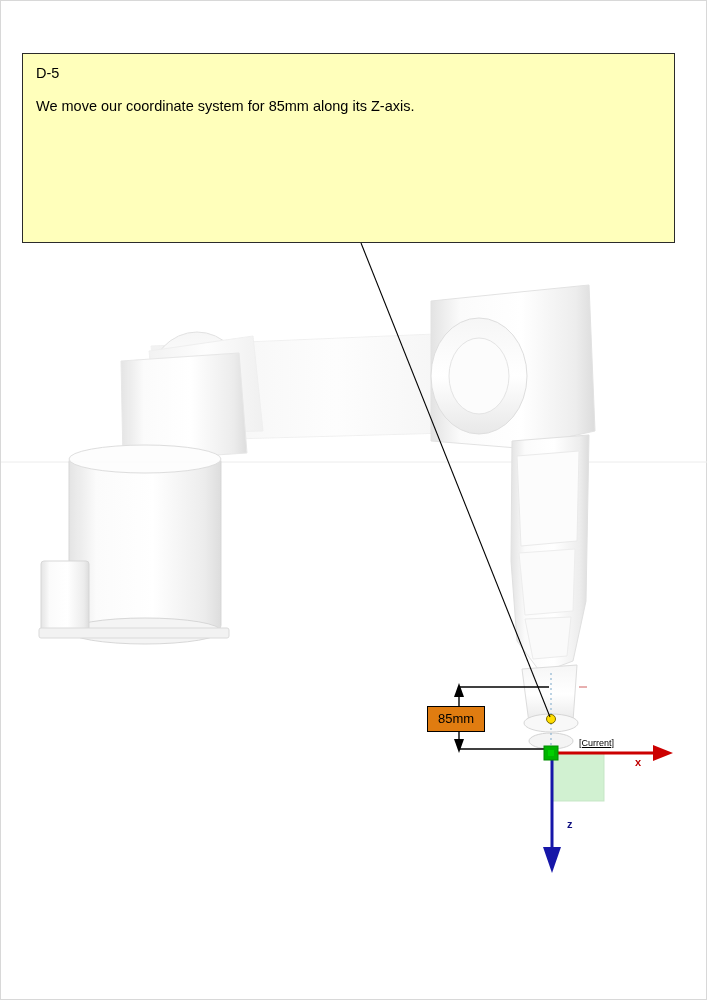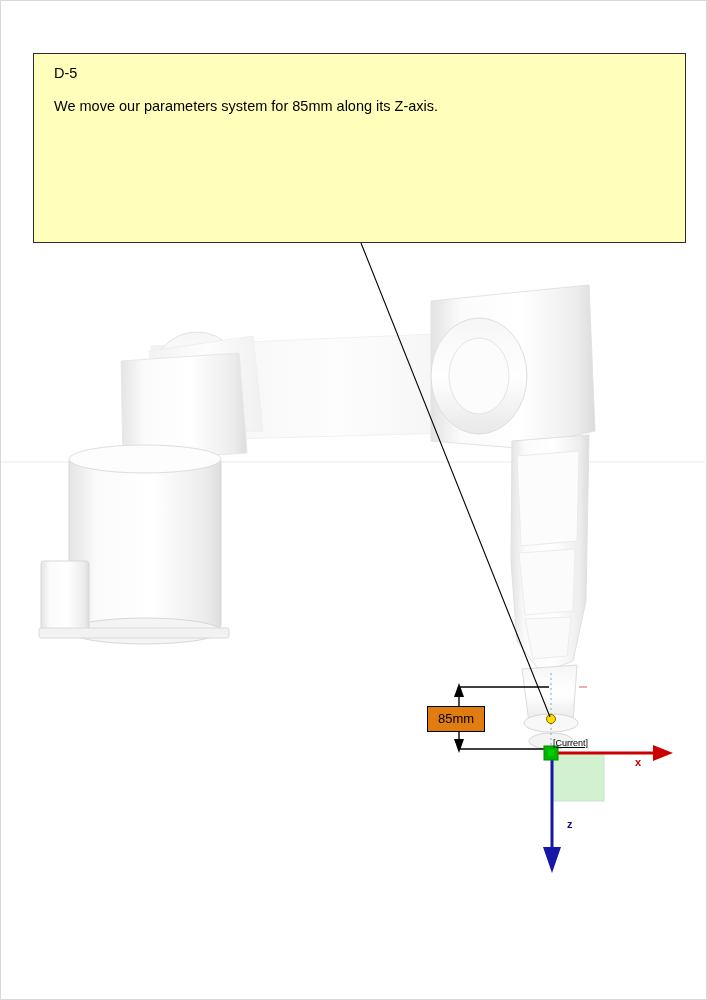--- a/index.html
+++ b/index.html
@@ -20,28 +20,28 @@
     width: 707px;
     height: 1000px;
     background: #ffffff;
     border: 1px solid #d8d8d8;
     box-sizing: border-box;
   }
 
   
   #note-box {
     position: absolute;
-    left: 32px;
+    left: 21px;
     top: 52px;
     width: 653px;
     height: 190px;
     background: #ffffbb;
     border: 1px solid #2b2b2b;
     box-sizing: border-box;
-    padding: 10px 8px 8px 20px;
+    padding: 10px 8px 8px 13px;
   }
   #note-box .line {
     font-size: 14.5px;
     color: #000000;
     line-height: 1.35;
     white-space: pre-wrap;
   }
   #note-box .gap { height: 13px; }
   #note-box .para { margin: 0; }
 
@@ -73,21 +73,21 @@
     box-sizing: border-box;
     color: #000000;
     font-size: 13px;
     line-height: 24px;
     text-align: center;
   }
 
   
   #label-current {
     position: absolute;
-    left: 552px;
+    left: 578px;
     top: 737px;
     font-size: 9px;
     color: #000000;
     white-space: nowrap;
     text-decoration: underline;
   }
   #label-x {
     position: absolute;
     left: 634px;
     top: 755px;
@@ -195,21 +195,21 @@
     <circle cx="550" cy="718" r="4.5" fill="#ffdd00" stroke="#7a6a00" stroke-width="1"></circle>
   </svg>
 
   <svg id="leader" viewBox="0 0 707 1000" xmlns="http://www.w3.org/2000/svg">
     <line x1="360" y1="242" x2="549" y2="716" stroke="#000000" stroke-width="1.1"></line>
   </svg>
 
   <div id="note-box">
     <div class="line para">D-5</div>
     <div class="gap"></div>
-    <div class="line para">We move our parameters system for 85mm along its Z-axis.</div>
+    <div class="line para">We move our coordinate system for 85mm along its Z-axis.</div>
     <div class="gap"></div>
     <div class="gap"></div>
   </div>
 
   <div id="dim-label">85mm</div>
   <div id="label-current">[Current]</div>
   <div id="label-x">x</div>
   <div id="label-z">z</div>
 
 </div>

